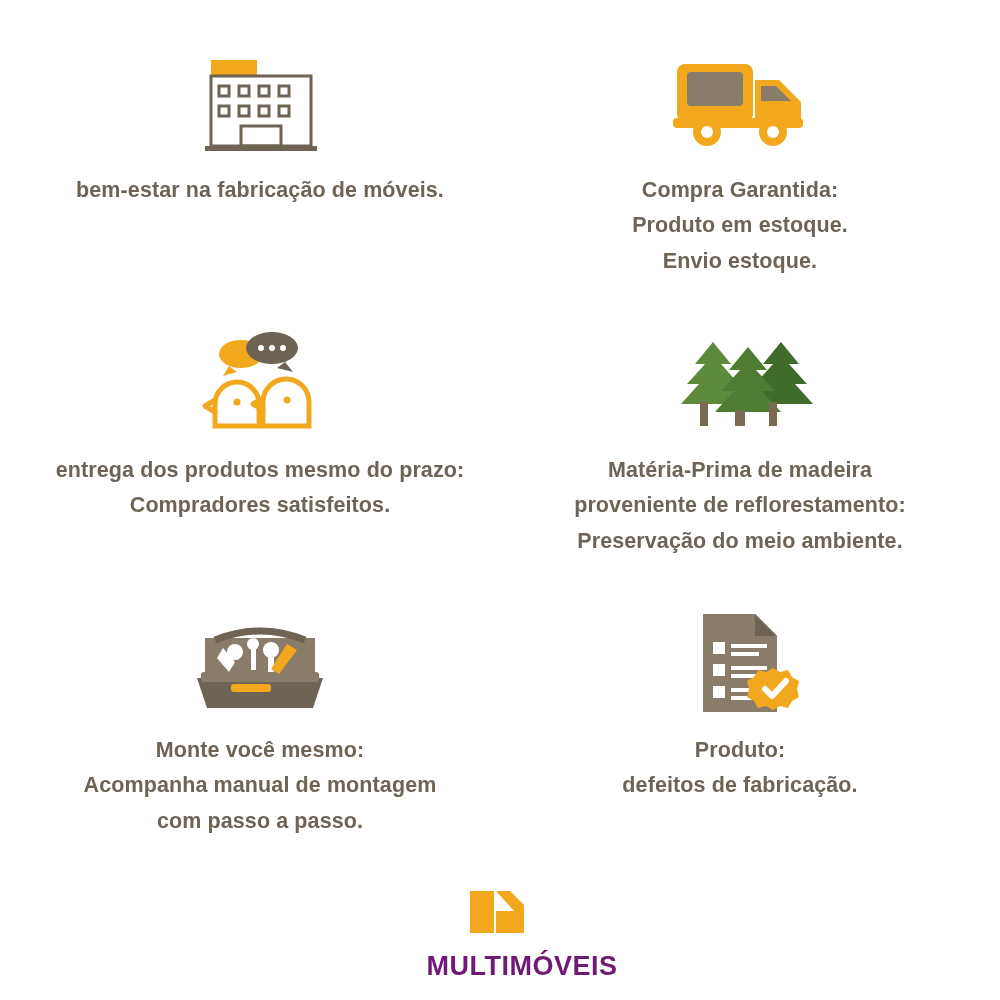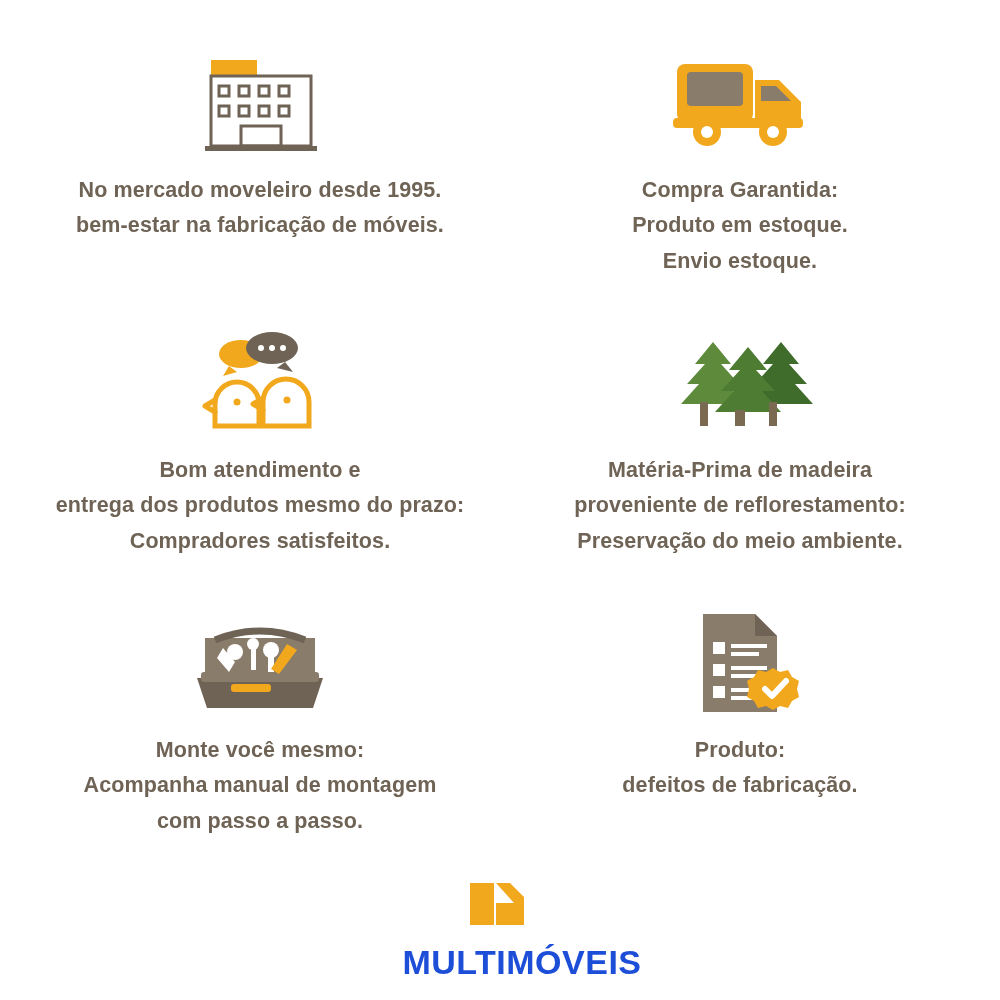--- a/index.html
+++ b/index.html
@@ -62,24 +62,24 @@
     right: 0;
     bottom: 18px;
     display: flex;
     flex-direction: column;
     align-items: center;
   }
   .logo-mark {
     margin-bottom: 10px;
   }
   .logo-text {
-    font-size: 34px;
+    font-size: 27px;
     font-weight: bold;
     letter-spacing: 0.5px;
-    color: #1d4ed8;
+    color: #701a75;
     margin-left: 44px;
   }
 </style>
 </head>
 <body>
 
 <div class="page">
 
   <div class="grid">
 
@@ -95,21 +95,20 @@
           <rect x="104" y="40" width="10" height="10" fill="none" stroke="#6E6355" stroke-width="3"></rect>
           <rect x="44" y="60" width="10" height="10" fill="none" stroke="#6E6355" stroke-width="3"></rect>
           <rect x="64" y="60" width="10" height="10" fill="none" stroke="#6E6355" stroke-width="3"></rect>
           <rect x="84" y="60" width="10" height="10" fill="none" stroke="#6E6355" stroke-width="3"></rect>
           <rect x="104" y="60" width="10" height="10" fill="none" stroke="#6E6355" stroke-width="3"></rect>
           <rect x="66" y="80" width="40" height="20" fill="none" stroke="#6E6355" stroke-width="3"></rect>
           <rect x="30" y="100" width="112" height="5" fill="#6E6355"></rect>
         </svg>
       </div>
       <div class="caption">
-        <span class="line">No mercado moveleiro desde 1995.</span>
         <span class="line">bem-estar na fabricação de móveis.</span>
       </div>
     </div>
 
     <div class="cell">
       <div class="icon-wrap">
         <svg width="170" height="110" viewBox="0 0 170 110">
           <rect x="22" y="18" width="76" height="58" rx="8" fill="#F2A81D"></rect>
           <rect x="32" y="26" width="56" height="34" rx="4" fill="#8A7C6A"></rect>
           <path d="M100 34 h24 l22 22 v20 h-46 z" fill="#F2A81D"></path>
@@ -140,21 +139,20 @@
           <circle cx="108" cy="22" r="3" fill="#ffffff"></circle>
           <path d="M40 100 v-22 a22 22 0 0 1 44 0 v22 z" fill="none" stroke="#F2A81D" stroke-width="5"></path>
           <path d="M40 86 l-10 -6 l10 -6" fill="none" stroke="#F2A81D" stroke-width="5" stroke-linejoin="round" stroke-linecap="round"></path>
           <circle cx="62" cy="76" r="3.5" fill="#F2A81D"></circle>
           <path d="M88 100 v-24 a23 23 0 0 1 46 0 v24 z" fill="none" stroke="#F2A81D" stroke-width="5"></path>
           <path d="M88 84 l-10 -6 l10 -6" fill="none" stroke="#F2A81D" stroke-width="5" stroke-linejoin="round" stroke-linecap="round"></path>
           <circle cx="112" cy="74" r="3.5" fill="#F2A81D"></circle>
         </svg>
       </div>
       <div class="caption">
-        <span class="line">Bom atendimento e</span>
         <span class="line">entrega dos produtos mesmo do prazo:</span>
         <span class="line">Compradores satisfeitos.</span>
       </div>
     </div>
 
     <div class="cell">
       <div class="icon-wrap">
         <svg width="170" height="110" viewBox="0 0 170 110">
           <path d="M50 78 l-24 0 l18 -20 l-12 0 l18 -20 l-10 0 l18 -22 l18 22 l-10 0 l18 20 l-12 0 l18 20 l-24 0 z" fill="#5E8A3C"></path>
           <path d="M118 78 l-24 0 l18 -20 l-12 0 l18 -20 l-10 0 l18 -22 l18 22 l-10 0 l18 20 l-12 0 l18 20 l-24 0 z" fill="#3F6B2B"></path>

